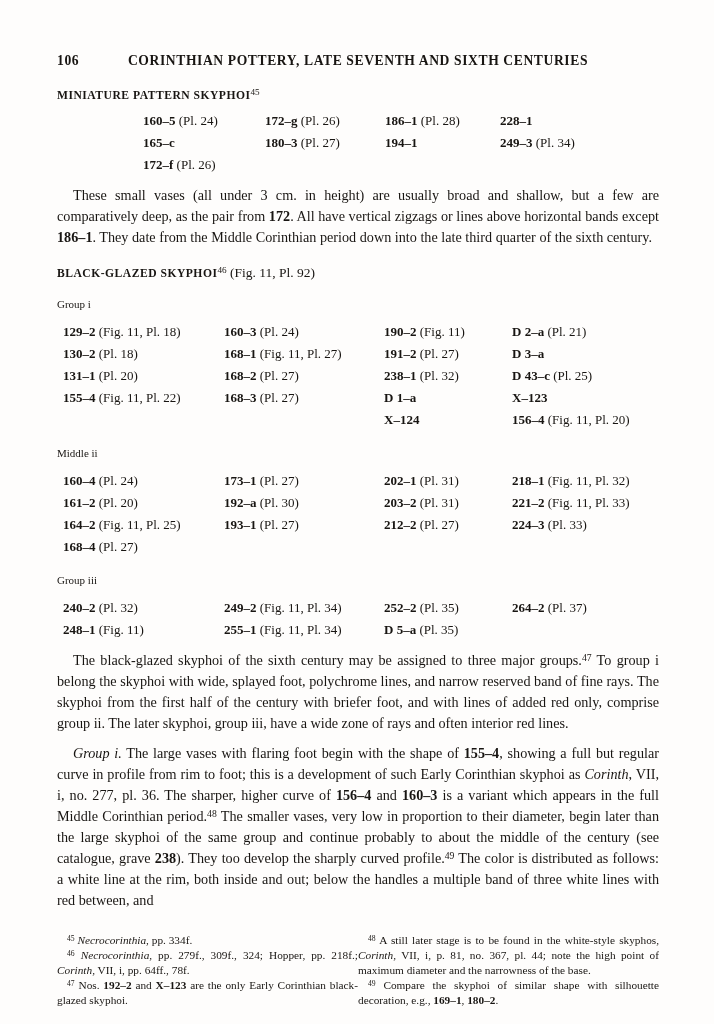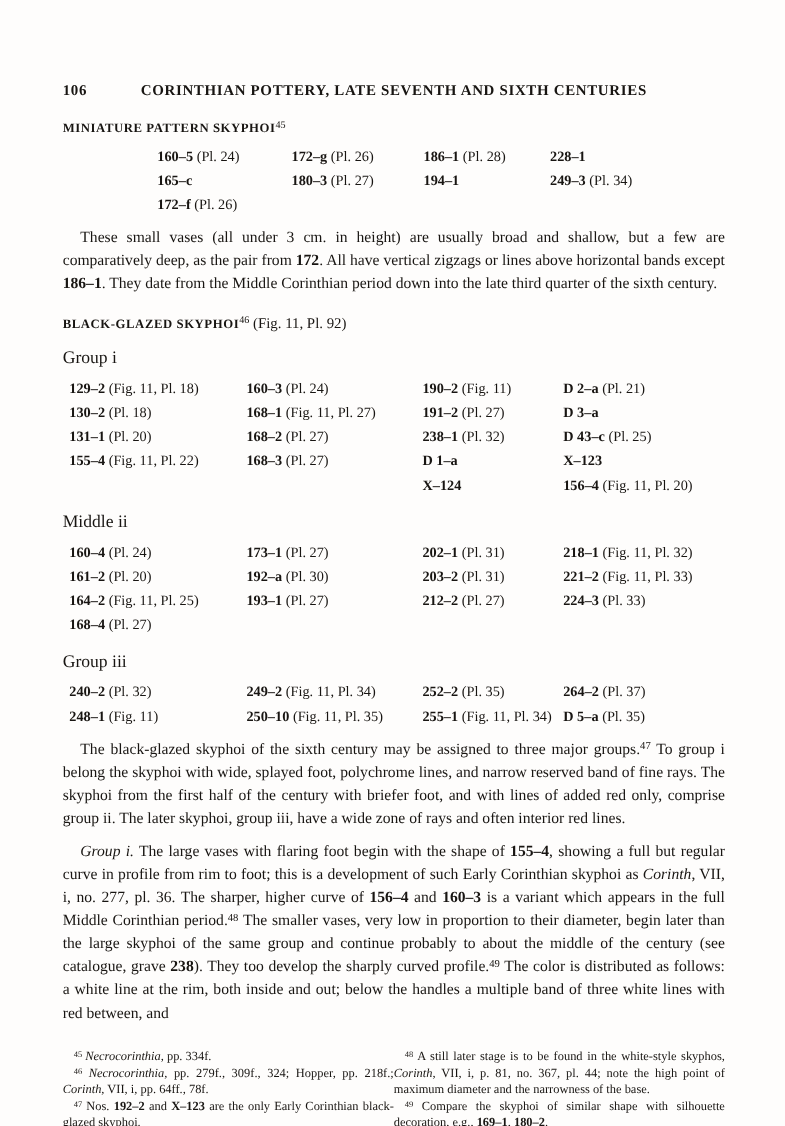--- a/index.html
+++ b/index.html
@@ -1,34 +1,34 @@
 <!DOCTYPE html>
 <html><head>
 <meta charset="utf-8">
 <style>
   html,body{margin:0;padding:0;background:#ffffff;}
   .page{
     width:714px;height:1024px;box-sizing:border-box;
     background:#fefdfc;color:#181512;
     font-family:"Liberation Serif","DejaVu Serif",serif;
-    padding:73px 55px 34px 57px;
+    padding:52px 55px 34px 57px;
     overflow:hidden;position:relative;
   }
   .pg-header{position:relative;text-align:center;font-weight:bold;
     font-size:13.6px;letter-spacing:0.6px;margin-bottom:14px;line-height:18px;}
   .pg-num{position:absolute;left:0;top:0;font-weight:bold;}
   .sec-head{margin:16px 0 6px;font-size:13.5px;font-weight:normal;line-height:17px;}
   .sec-head .caps{font-weight:bold;font-size:11.6px;letter-spacing:0.5px;}
   sup{font-size:68%;vertical-align:baseline;position:relative;top:-0.45em;line-height:0;}
   .cat-table{display:grid;font-size:13px;line-height:22px;}
   .cat-table.mini{grid-template-columns:122px 120px 115px 1fr;margin-left:86px;margin-bottom:6px;}
   .cat-table.grp{grid-template-columns:161px 160px 128px 1fr;margin-left:6px;margin-bottom:4px;}
   .cat-cell{white-space:nowrap;}
   .cat-cell b{font-weight:bold;}
-  .group-label{font-size:16px;margin:13px 0 7px;line-height:19px;}
+  .group-label{font-size:11px;margin:13px 0 7px;line-height:19px;}
   .body-par{font-size:14.2px;line-height:21px;text-align:justify;
     text-indent:16px;margin:9px 0 0;}
   .body-par b{font-weight:bold;}
   .footnotes{display:flex;margin-top:22px;}
   .fn-col{flex:1;min-width:0;}
   .fn{font-size:11.3px;line-height:15px;text-align:justify;text-indent:10px;margin:0;}
 </style>
 </head>
 <body>
 
@@ -107,21 +107,20 @@
       <div class="cat-cell"></div>
     </div>
 
   <div class="group-label">Group iii</div>
   <div class="cat-table grp">
       <div class="cat-cell"><b>240–2</b> (Pl. 32)</div>
       <div class="cat-cell"><b>249–2</b> (Fig. 11, Pl. 34)</div>
       <div class="cat-cell"><b>252–2</b> (Pl. 35)</div>
       <div class="cat-cell"><b>264–2</b> (Pl. 37)</div>
       <div class="cat-cell"><b>248–1</b> (Fig. 11)</div>
-      <div class="cat-cell"><b>250–10</b> (Fig. 11, Pl. 35)</div>
       <div class="cat-cell"><b>255–1</b> (Fig. 11, Pl. 34)</div>
       <div class="cat-cell"><b>D 5–a</b> (Pl. 35)</div>
     </div>
 
   <p class="body-par">The black-glazed skyphoi of the sixth century may be assigned to three major groups.<sup>47</sup> To group i belong the skyphoi with wide, splayed foot, polychrome lines, and narrow reserved band of fine rays. The skyphoi from the first half of the century with briefer foot, and with lines of added red only, comprise group ii. The later skyphoi, group iii, have a wide zone of rays and often interior red lines.</p>
   <p class="body-par"><i>Group i.</i> The large vases with flaring foot begin with the shape of <b>155–4</b>, showing a full but regular curve in profile from rim to foot; this is a development of such Early Corinthian skyphoi as <i>Corinth</i>, VII, i, no. 277, pl. 36. The sharper, higher curve of <b>156–4</b> and <b>160–3</b> is a variant which appears in the full Middle Corinthian period.<sup>48</sup> The smaller vases, very low in proportion to their diameter, begin later than the large skyphoi of the same group and continue probably to about the middle of the century (see catalogue, grave <b>238</b>). They too develop the sharply curved profile.<sup>49</sup> The color is distributed as follows: a white line at the rim, both inside and out; below the handles a multiple band of three white lines with red between, and</p>
 
   <footer class="footnotes">
     <div class="fn-col">
         <p class="fn"><sup>45</sup> <i>Necrocorinthia</i>, pp. 334f.</p>

